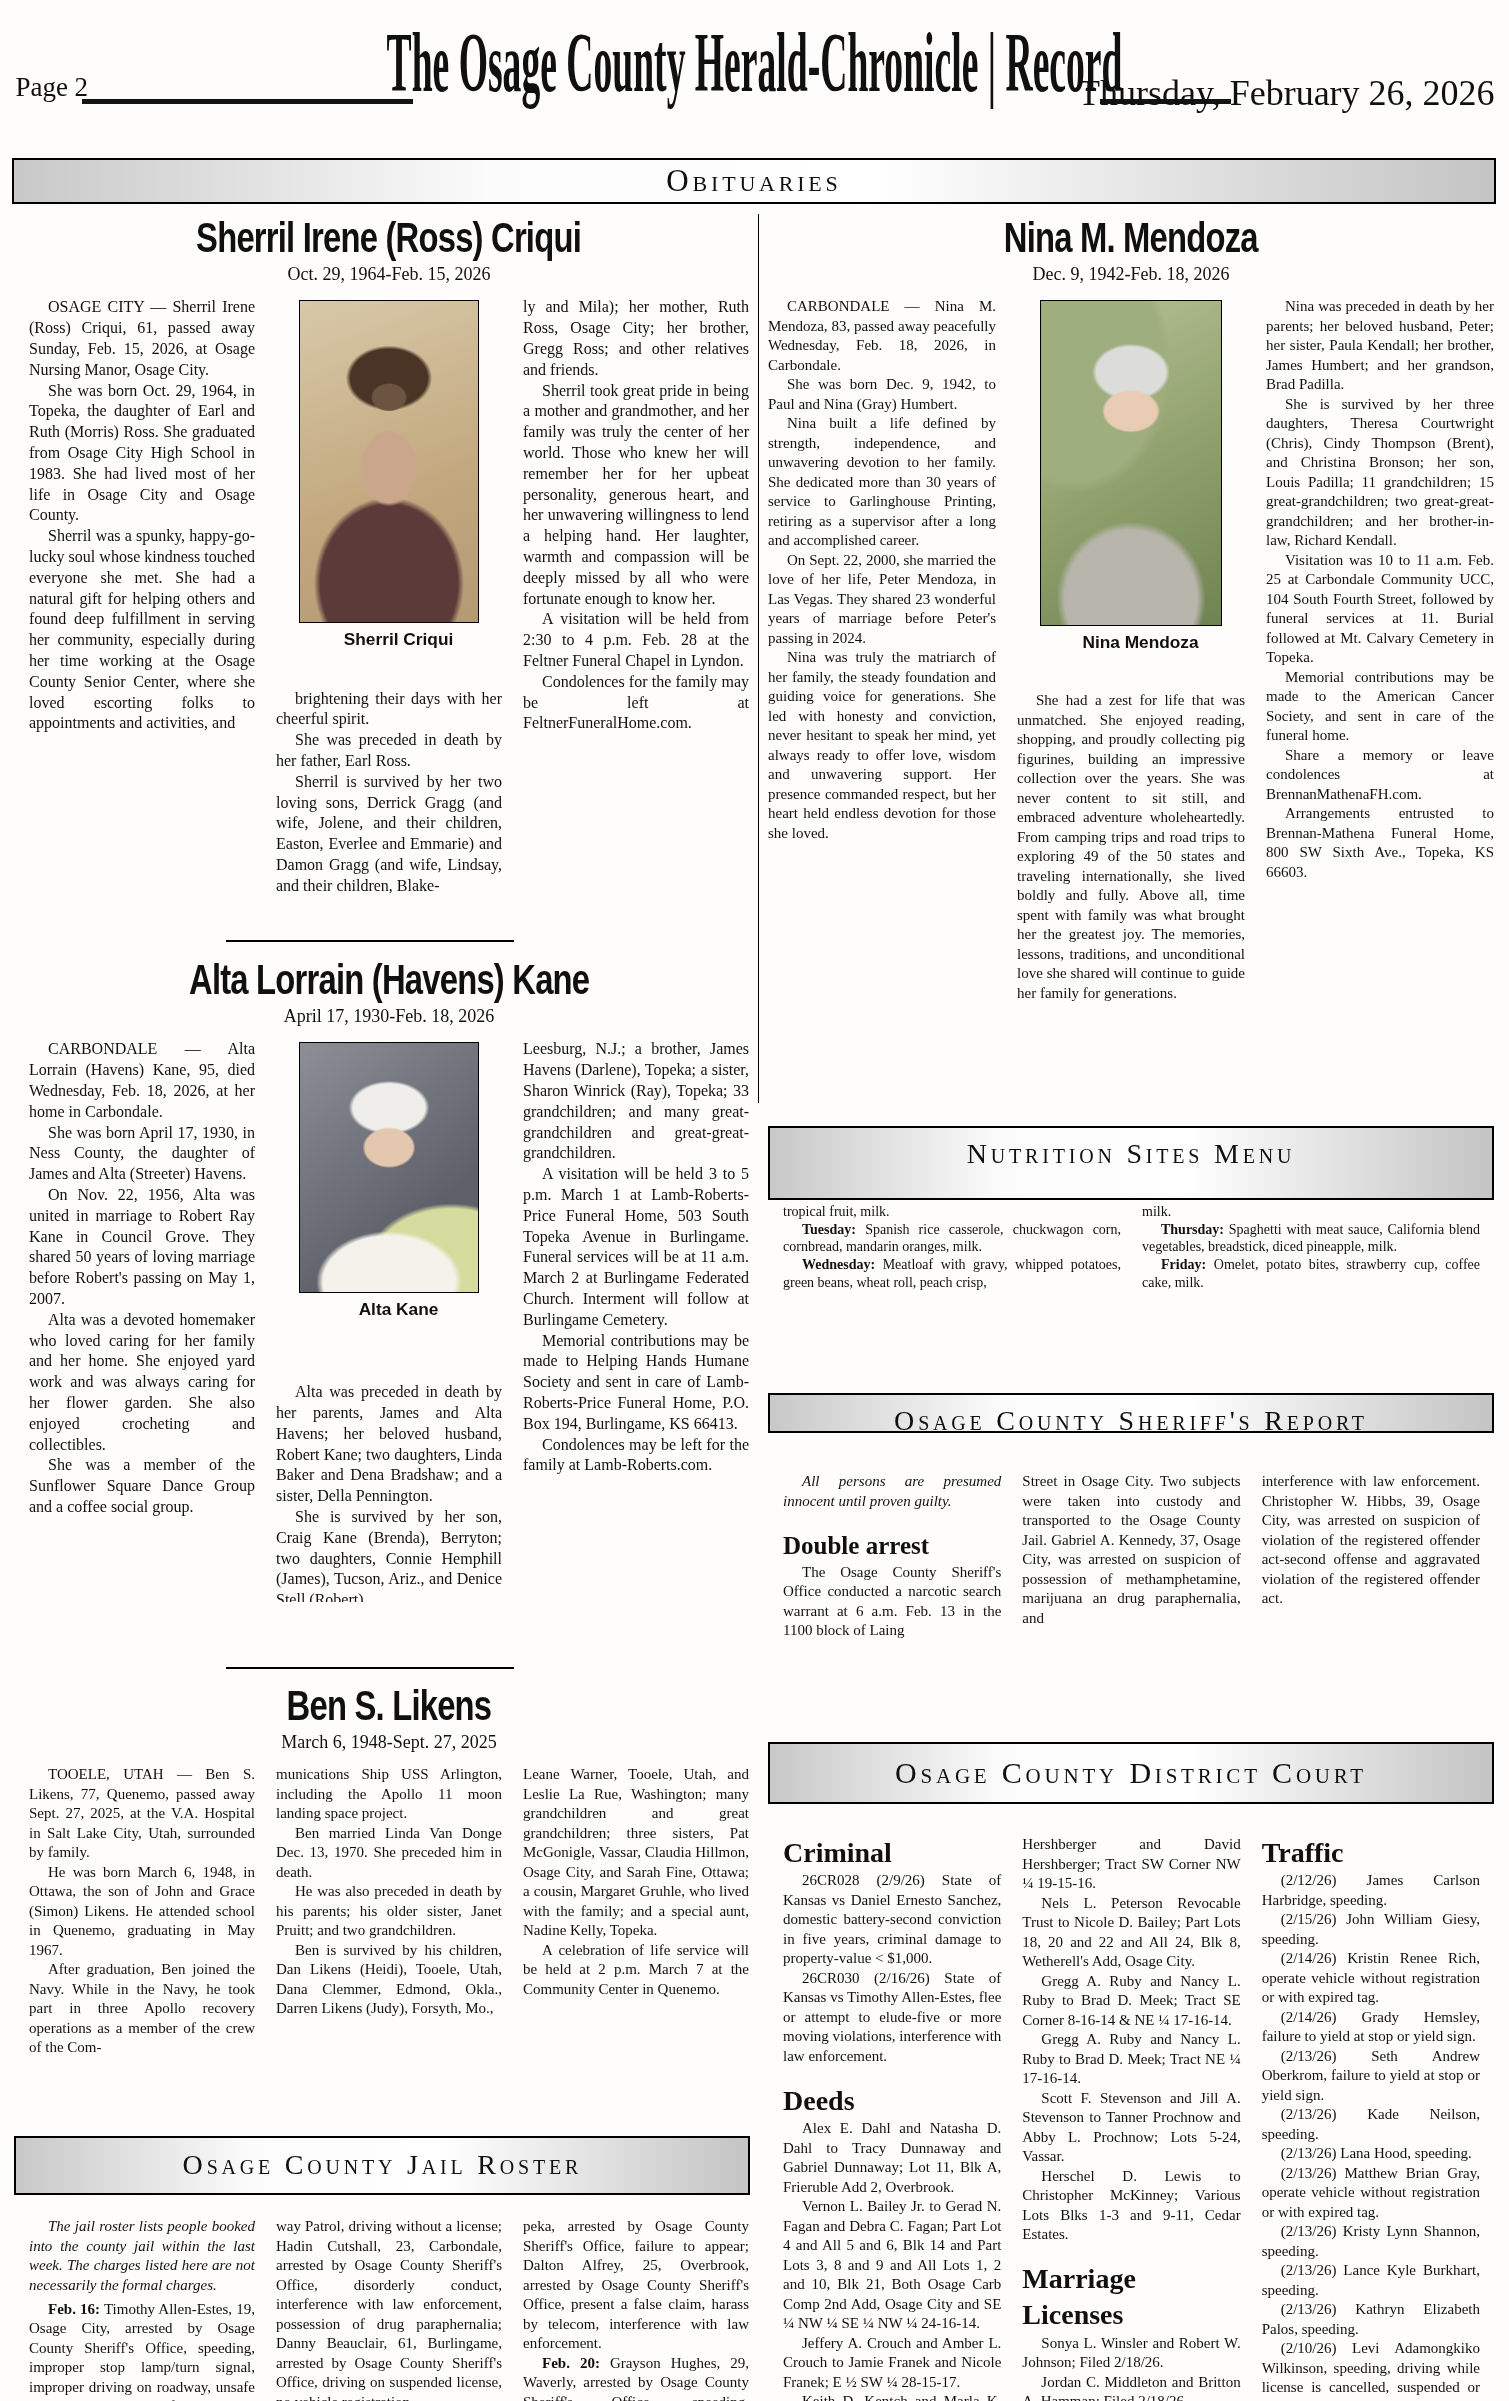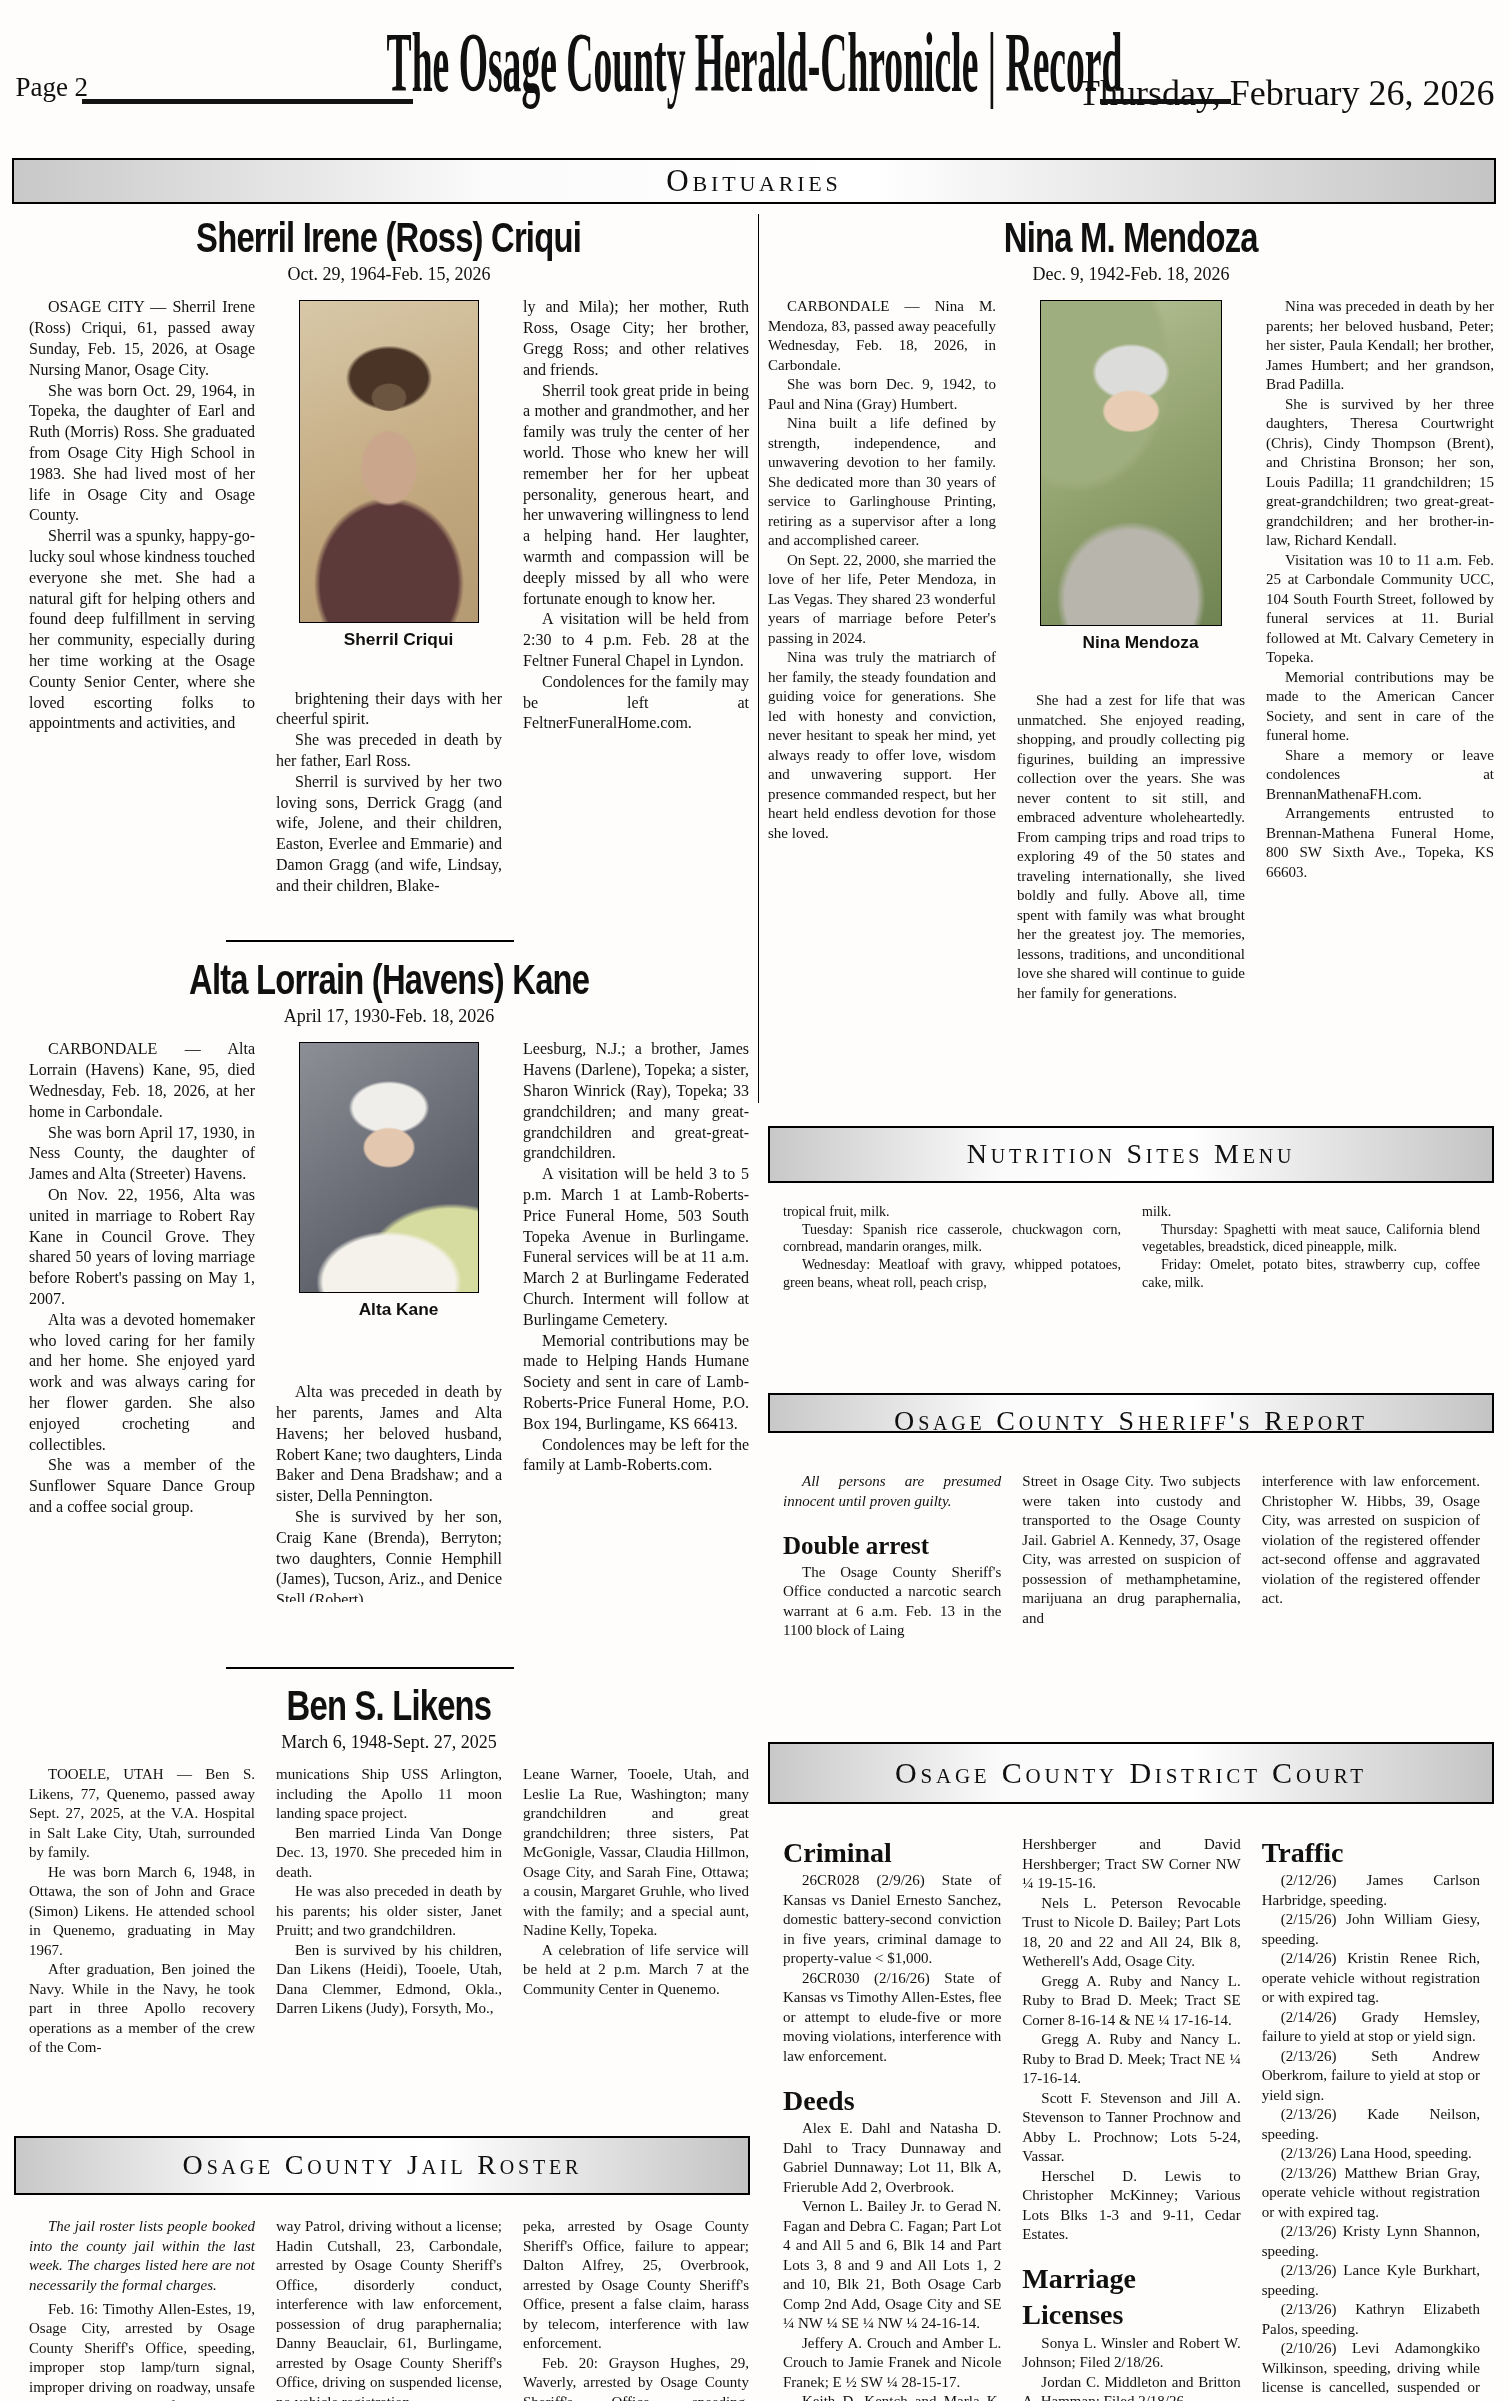--- a/index.html
+++ b/index.html
@@ -12,21 +12,21 @@
   .mast span{display:inline-block;font-weight:700;font-size:57px;transform:scale(.66,1.5);transform-origin:center;}
   .hrule{position:absolute;top:99px;height:4.8px;background:#141414;}
   .hr-left{left:82px;width:331px;}
   .hr-right{left:1100px;width:131px;}
   
   *{box-sizing:border-box;}
   .banner{position:absolute;border:2.9px solid #000;
           background:linear-gradient(90deg,#c8c8c8,#fbfbfb 32%,#ffffff 58%,#c4c4c4);
           text-align:center;font-variant:small-caps;letter-spacing:3.8px;font-weight:500;}
   #obituaries-banner{left:12px;top:158px;width:1484px;height:46px;font-size:31px;line-height:41px;}
-  #nutrition-banner{left:768px;top:1126px;width:726px;height:57px;font-size:28px;line-height:51px;}
+  #nutrition-banner{left:768px;top:1126px;width:726px;height:74px;font-size:28px;line-height:51px;}
   #sheriff-banner{left:768px;top:1393px;width:726px;height:40px;font-size:28px;line-height:51px;}
   #court-banner{left:768px;top:1742px;width:726px;height:62px;font-size:30px;line-height:57px;}
   #jail-banner{left:14.4px;top:2136px;width:736px;height:59px;font-size:28px;line-height:53px;}
   
   .obit{position:absolute;overflow:hidden;}
   .otitle{text-align:center;margin:0;}
   .otitle span{display:inline-block;font-family:"Liberation Sans",sans-serif;font-weight:800;
                font-size:41px;letter-spacing:-1px;transform:scale(.8,1.05);white-space:nowrap;}
   .odates{text-align:center;font-size:18px;margin:2.9px 0 12.5px;}
   .cols{display:flex;gap:21px;text-align:justify;}
@@ -56,21 +56,21 @@
      radial-gradient(53px 41px at 50% 42%,#e3c7ae 0 45%,transparent 50%),
      radial-gradient(72px 48px at 50% 26%,#efeeea 0 50%,transparent 56%),
      radial-gradient(110px 77px at 50% 96%,#f4f2ea 0 60%,transparent 66%),
      radial-gradient(144px 106px at 85% 90%,#d6dc9f 0 55%,transparent 60%),
      linear-gradient(140deg,#8c8f96,#5d6069 70%);}
   .vdiv{position:absolute;left:758px;top:214px;width:1.4px;height:889px;background:#000;}
   .hsep{position:absolute;left:226px;width:288px;height:1.9px;background:#000;}
   
   .recbody{position:absolute;overflow:hidden;}
   .recbody .col{font-size:15px;}
-  .lead{font-weight:400;}
+  .lead{font-weight:700;}
   .italic{font-style:italic;}
   .subhead{font-family:"Liberation Serif",serif;font-weight:700;font-size:28px;margin:3.8px 0 6.7px;text-indent:0 !important;text-align:left;}
   #nutrition-body .col{font-size:14px;}
   #nutrition-body .col p{line-height:1.26;}
 </style>
 </head>
 <body>
 
 <div id="page">
 

